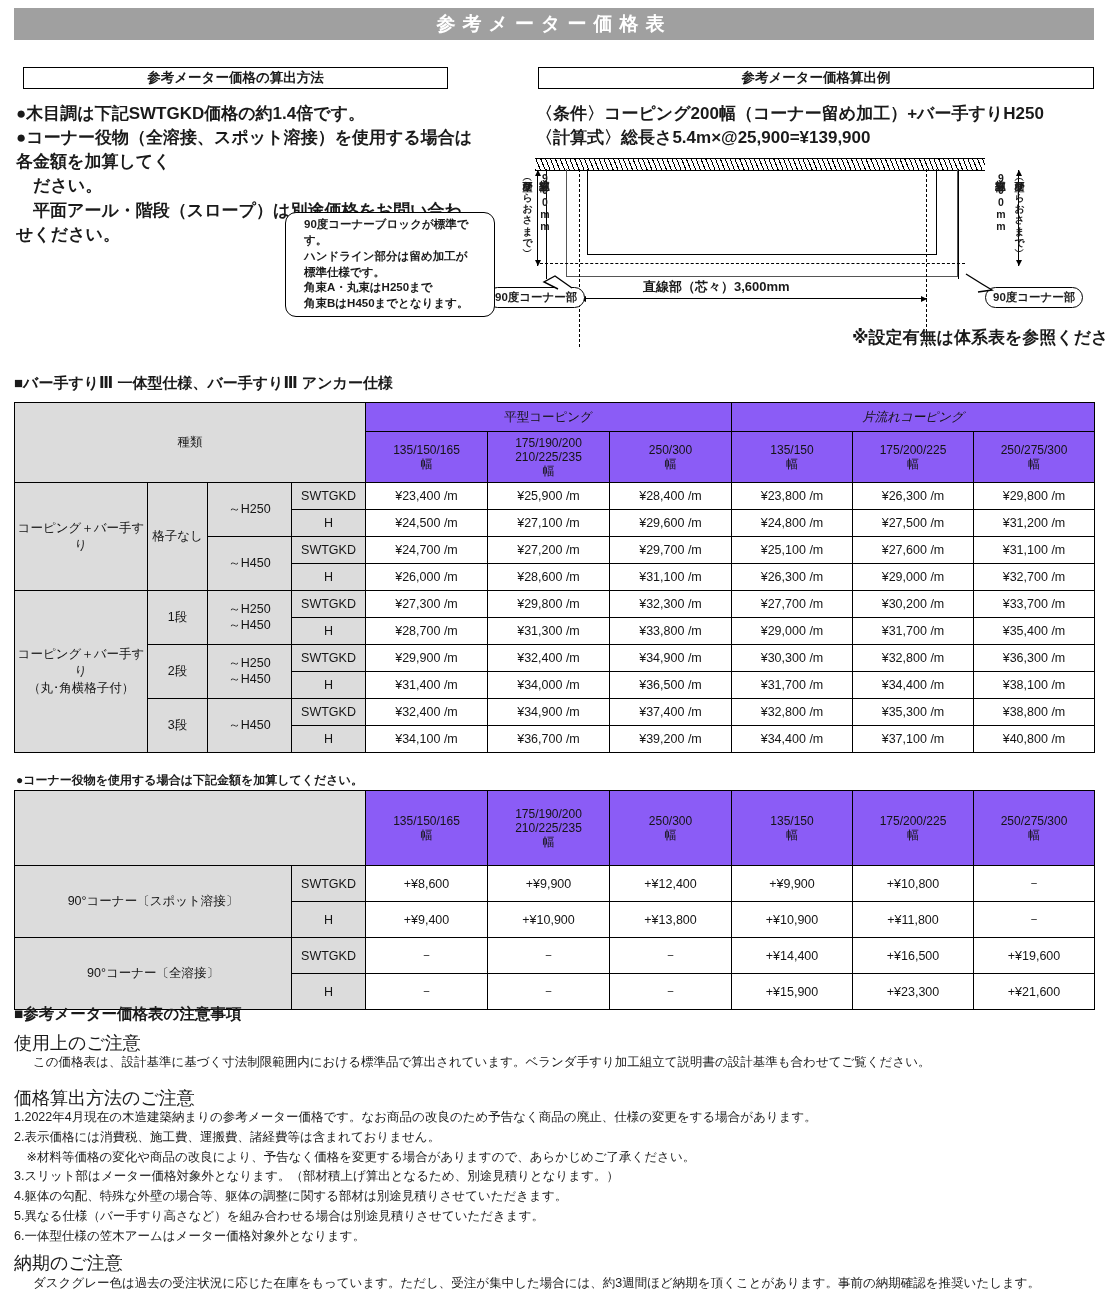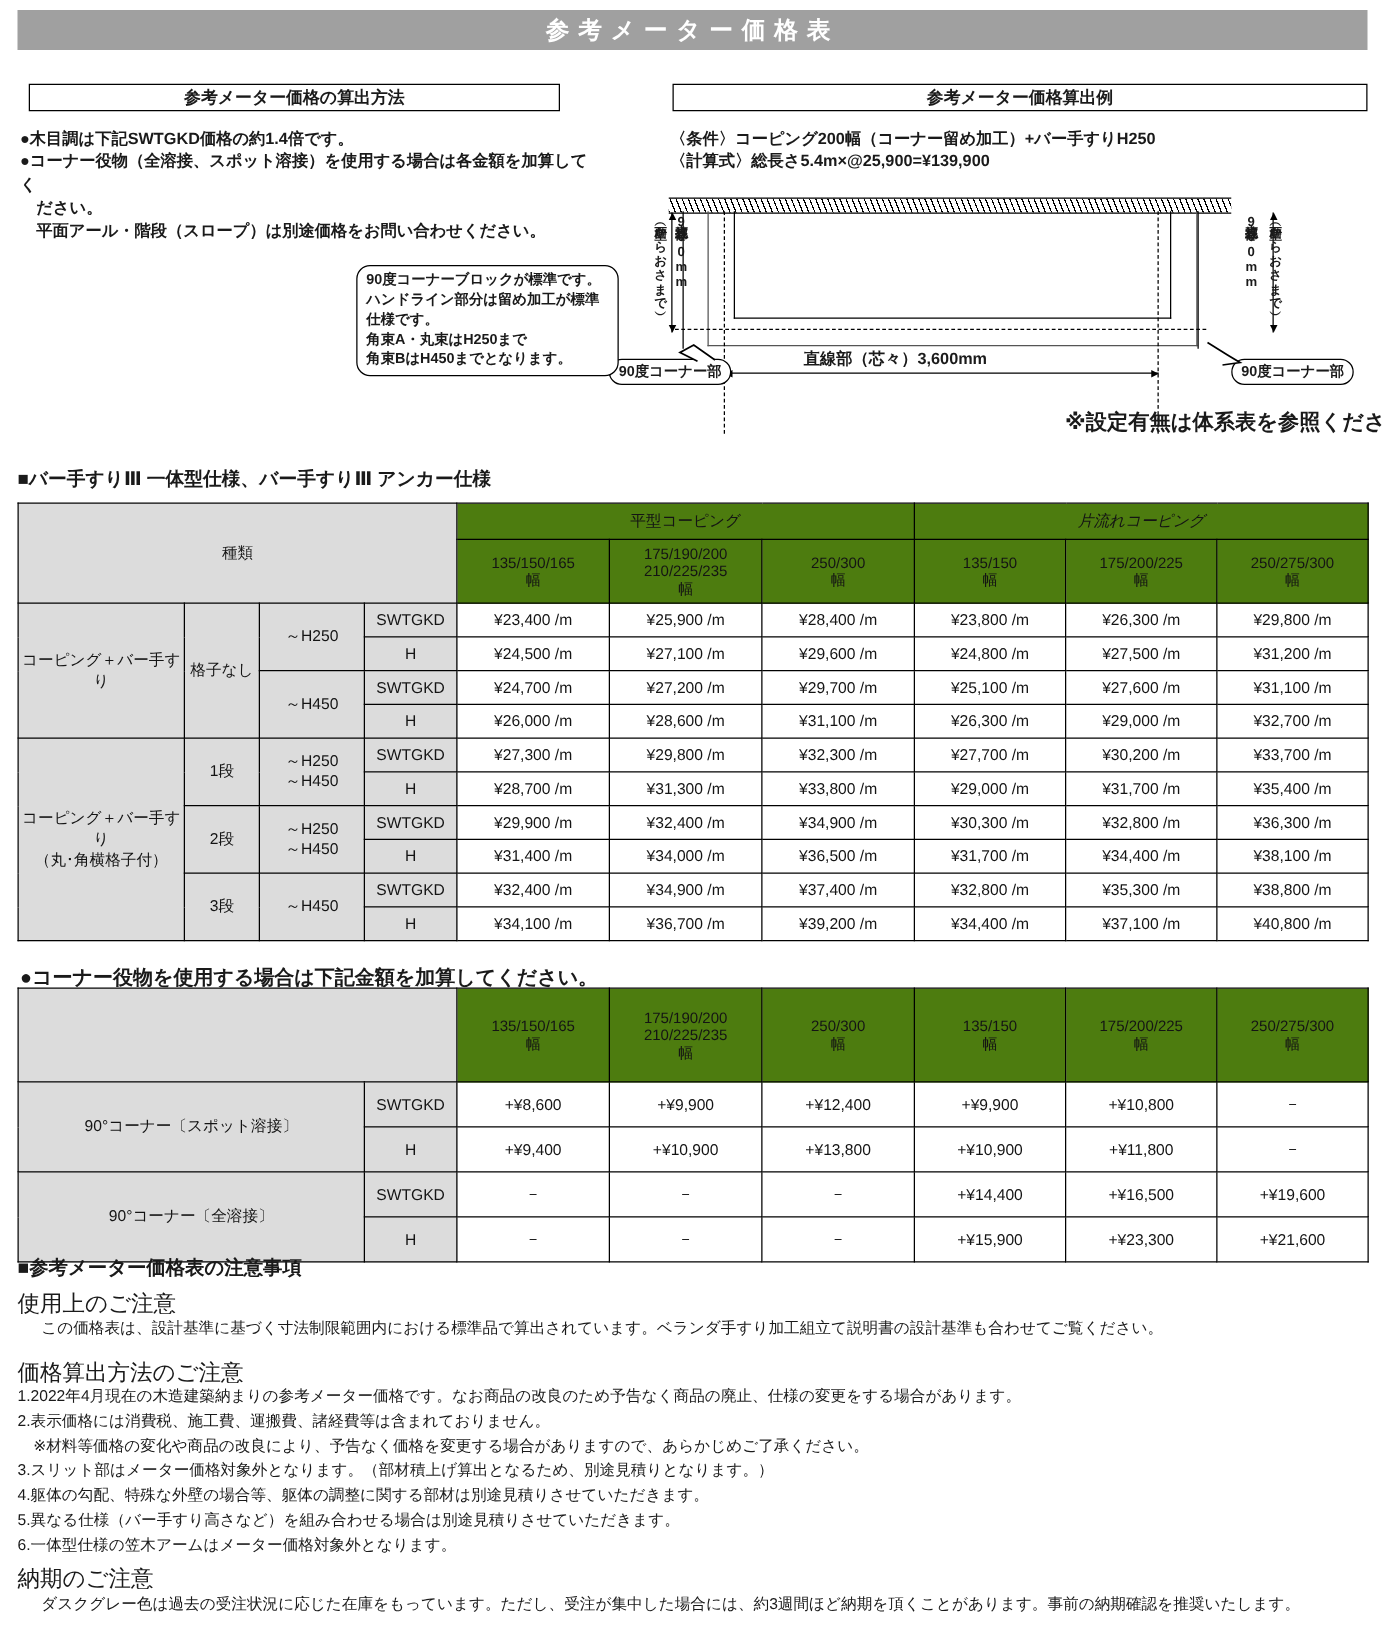--- a/index.html
+++ b/index.html
@@ -21,21 +21,21 @@
 
   
   .box-head{
     position:absolute;border:1.5px solid #000;background:#fff;
     display:flex;align-items:center;justify-content:center;
     font-size:13.5px;font-weight:bold;height:22px;box-sizing:border-box;
   }
   #calc-method-head{left:23px;top:67px;width:425px;}
   #calc-example-head{left:538px;top:67px;width:556px;}
 
-  .intro-text{position:absolute;font-size:13px;line-height:1.42;font-weight:bold;white-space:pre-line;}
+  .intro-text{position:absolute;font-size:17px;line-height:1.42;font-weight:bold;white-space:pre-line;}
   #calc-method-body{left:16px;top:102px;width:460px;}
   #calc-example-body{left:536px;top:102px;width:560px;}
 
   
   .diagram{position:absolute;left:480px;top:150px;width:620px;height:200px;}
 
   .hatch-wall{
     position:absolute;left:55px;top:8px;width:450px;height:11px;
     background:repeating-linear-gradient(68deg,#000 0 1px,#fff 1px 4.5px);
     border-bottom:1.4px solid #000;border-top:1.4px solid #000;
@@ -70,45 +70,45 @@
     content:"";position:absolute;top:-3.5px;width:0;height:0;
     border-top:3.5px solid transparent;border-bottom:3.5px solid transparent;
   }
   .dim-h::before{left:0;border-right:6px solid #000;}
   .dim-h::after{right:0;border-left:6px solid #000;}
 
   .dim-h-label{position:absolute;font-size:13px;font-weight:bold;white-space:nowrap;}
 
   .callout{
     position:absolute;border:1.6px solid #000;border-radius:11px;background:#fff;
-    font-size:11.5px;line-height:1.38;padding:4px 7px;white-space:pre-line;box-sizing:border-box;font-weight:bold;
+    font-size:11.5px;line-height:1.38;padding:4px 18px;white-space:pre-line;box-sizing:border-box;font-weight:bold;
   }
   .pill{
     position:absolute;border:1.6px solid #000;border-radius:11px;background:#fff;
     font-size:11.5px;padding:2px 7px;white-space:nowrap;font-weight:bold;
   }
   .note-small{position:absolute;font-size:17px;font-weight:bold;white-space:nowrap;}
 
   
   .sec-head{position:absolute;font-size:15px;font-weight:bold;white-space:nowrap;}
   #main-table-heading{left:14px;top:374px;text-align:center;}
-  #corner-note-line{left:16px;top:772px;font-size:16px;font-family:Liberation Mono, monospace;}
+  #corner-note-line{left:16px;top:772px;font-size:12px;}
   #notice-heading{left:14px;top:1004px;font-size:15.5px;}
 
   
   table.grid{
     position:absolute;border-collapse:collapse;table-layout:fixed;
     background:#fff;
   }
   table.grid td,table.grid th{
     border:1.1px solid #000;text-align:center;vertical-align:middle;
     font-weight:normal;padding:0;font-size:12.5px;color:#141414;
   }
   table.grid .lbl{background:#dcdcdc;}
-  table.grid .hdr{background:#4d7c0f;font-size:12px;line-height:1.18;}
+  table.grid .hdr{background:#8b5cf6;font-size:12px;line-height:1.18;}
   .val{font-size:12.5px;white-space:nowrap;}
   .lbl-big{font-size:13px;}
   .lbl-code{font-size:12.5px;}
 
   #main-table{left:14px;top:402px;width:1080px;}
   #corner-table{left:14px;top:790px;width:1080px;}
 
   
   .sub-head{position:absolute;font-size:18px;font-weight:normal;white-space:nowrap;}
   .body-text{position:absolute;font-size:12.5px;line-height:1.5;white-space:pre-line;font-weight:normal;margin-left:19px;}

